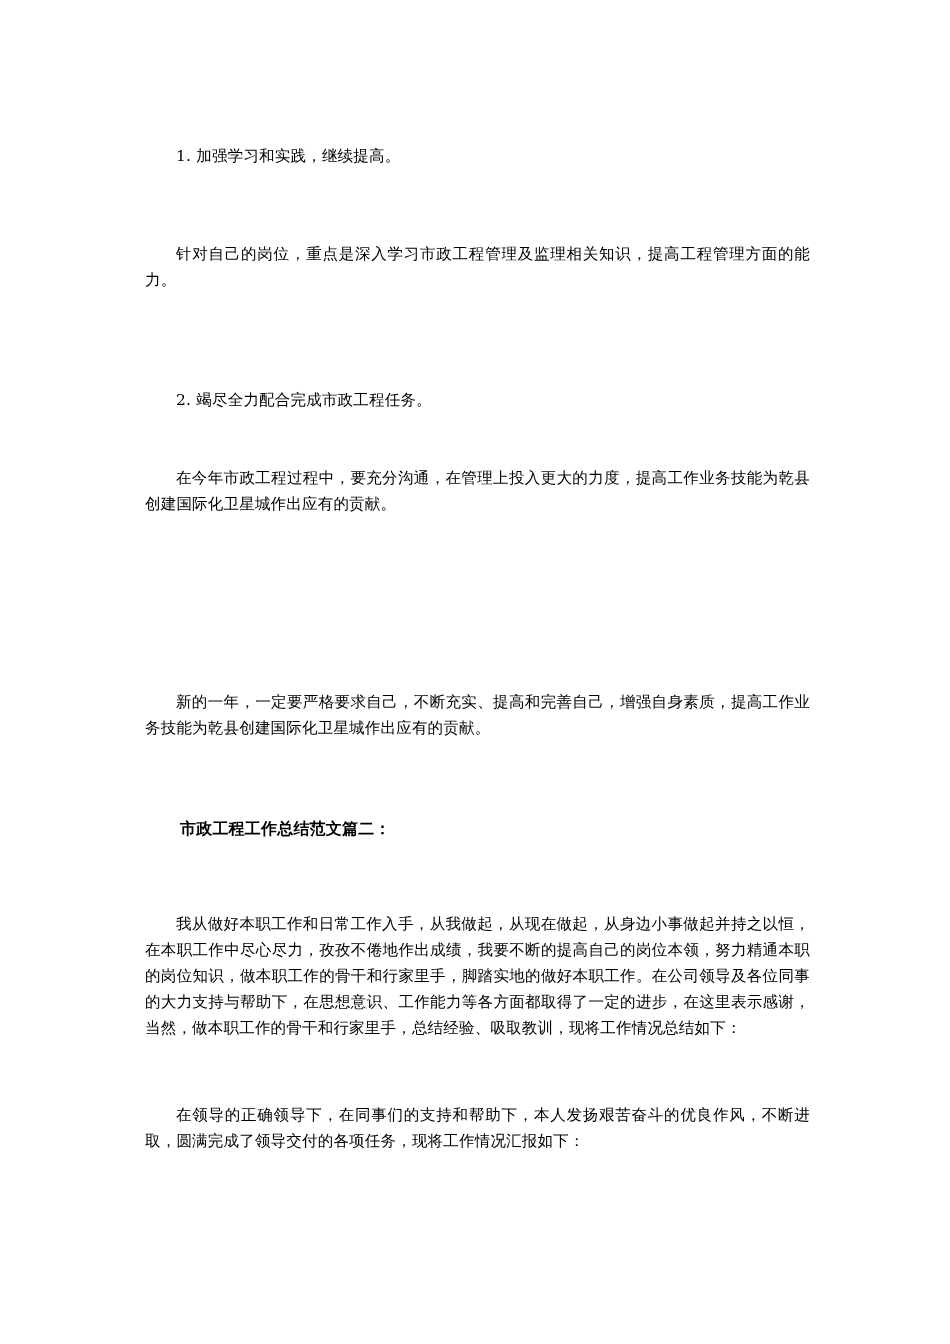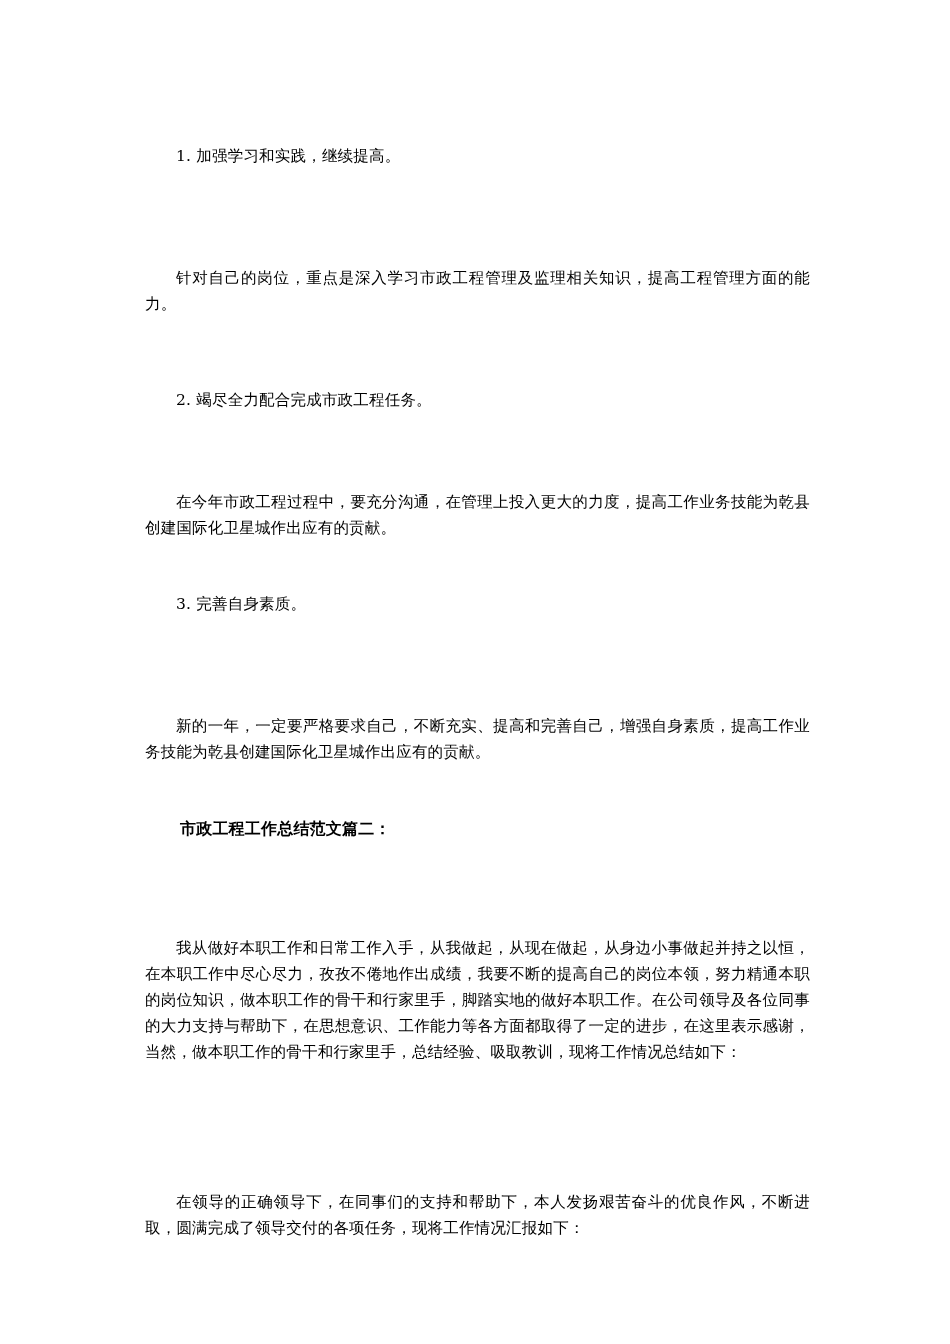--- a/index.html
+++ b/index.html
@@ -27,38 +27,36 @@
       position: absolute;
       left: 145px;
       width: 665px;
       font-size: 15.5px;
       line-height: 26px;
       letter-spacing: 0.2px;
       text-align: justify;
     }
     .para {
       text-indent: 31px;
-      margin-top: 24px;
     }
     .item {
       left: 176px;
     }
     .heading {
       left: 180px;
       font-family: "DejaVu Sans", "Liberation Sans", sans-serif;
       font-weight: bold;
       font-size: 16px;
     }
   </style>
 </head>
 <body>
 
 <div class="page">
   <div class="block item" style="top:143px;">1. 加强学习和实践，继续提高。</div>
   <div class="block para" style="top:241px;">针对自己的岗位，重点是深入学习市政工程管理及监理相关知识，提高工程管理方面的能力。</div>
   <div class="block item" style="top:367px;margin-top:20px;">2. 竭尽全力配合完成市政工程任务。</div>
   <div class="block para" style="top:465px;">在今年市政工程过程中，要充分沟通，在管理上投入更大的力度，提高工作业务技能为乾县创建国际化卫星城作出应有的贡献。</div>
-  <div class="block item" style="top:591px;">3. 完善自身素质。</div>
   <div class="block para" style="top:689px;">新的一年，一定要严格要求自己，不断充实、提高和完善自己，增强自身素质，提高工作业务技能为乾县创建国际化卫星城作出应有的贡献。</div>
   <div class="block heading" style="top:816px;">市政工程工作总结范文篇二：</div>
   <div class="block para" style="top:911px;">我从做好本职工作和日常工作入手，从我做起，从现在做起，从身边小事做起并持之以恒，在本职工作中尽心尽力，孜孜不倦地作出成绩，我要不断的提高自己的岗位本领，努力精通本职的岗位知识，做本职工作的骨干和行家里手，脚踏实地的做好本职工作。在公司领导及各位同事的大力支持与帮助下，在思想意识、工作能力等各方面都取得了一定的进步，在这里表示感谢，当然，做本职工作的骨干和行家里手，总结经验、吸取教训，现将工作情况总结如下：</div>
-  <div class="block para" style="top:1165px;">在领导的正确领导下，在同事们的支持和帮助下，本人发扬艰苦奋斗的优良作风，不断进取，圆满完成了领导交付的各项任务，现将工作情况汇报如下：</div>
+  <div class="block para" style="top:1102px;">在领导的正确领导下，在同事们的支持和帮助下，本人发扬艰苦奋斗的优良作风，不断进取，圆满完成了领导交付的各项任务，现将工作情况汇报如下：</div>
 </div>
 
 </body></html>

